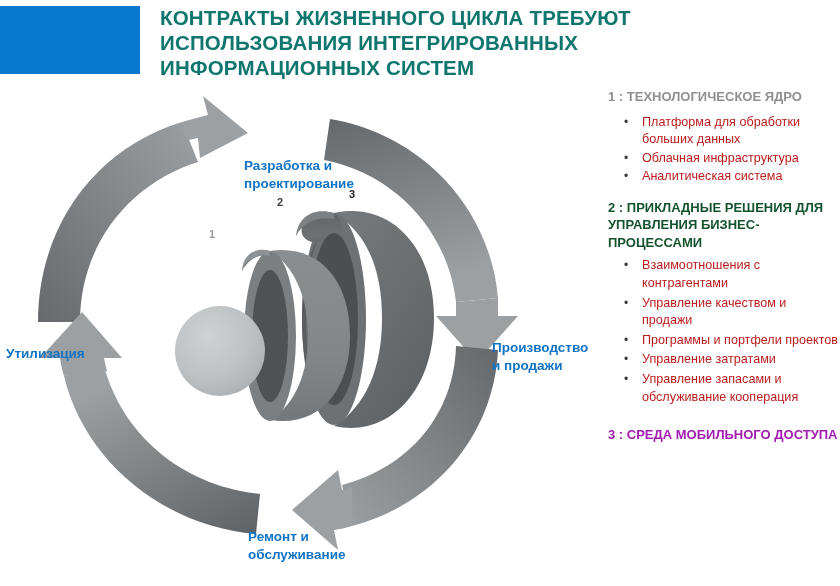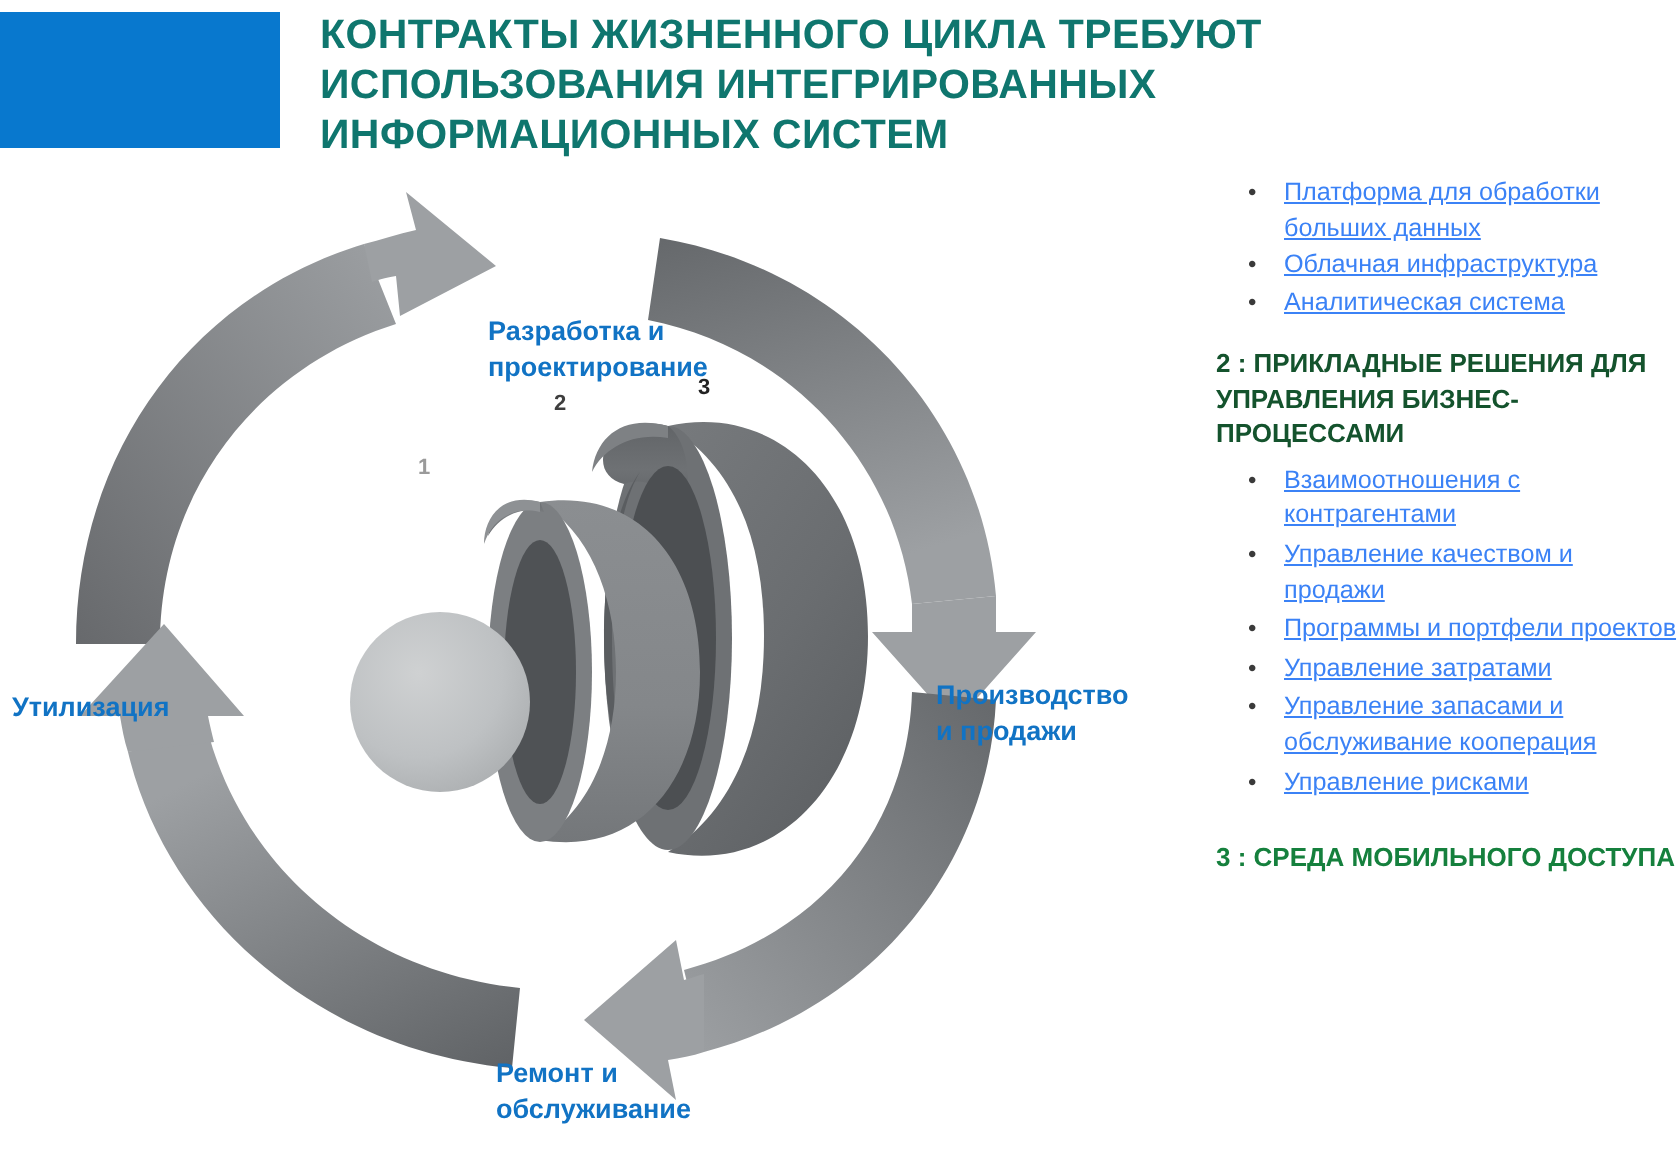--- a/index.html
+++ b/index.html
@@ -55,21 +55,21 @@
   .cycle-label {
     position: absolute;
     color: #1173C4;
     font-size: 13.5px;
     font-weight: bold;
     line-height: 18px;
     white-space: nowrap;
     margin-top: 43px;
   }
   #label-design      { left: 244px; top: 28px; }
-  #label-production  { left: 468px; top: 210px; }
+  #label-production  { left: 492px; top: 210px; }
   #label-repair      { left: 248px; top: 399px; }
   #label-utilization { left: 6px;   top: 216px; }
 
   .core-num {
     position: absolute;
     font-size: 11px;
     font-weight: bold;
     line-height: 11px;
   }
   #core-num-1 { left: 209px; top: 143px; color: #9A9A9A; }
@@ -84,35 +84,34 @@
   }
   .sec-head {
     font-size: 13px;
     font-weight: bold;
     line-height: 17.5px;
     margin: 0;
     text-transform: uppercase;
   }
   #sec1-head { color: #909094; margin-bottom: 8px; }
   #sec2-head { color: #14532d; margin-bottom: 6px; }
-  #sec3-head { color: #15803d; }
+  #sec3-head { color: #a21caf; }
 
   .bullets {
     list-style: none;
     margin: 0 0 13px 0;
     padding: 0 0 0 16px;
   }
   .bullets li {
     position: relative;
     font-size: 12.6px;
     line-height: 17.6px;
-    color: #3b82f6;
+    color: #b91c1c;
     padding-left: 18px;
     margin-bottom: 1px;
-    text-decoration: underline;
   }
   .bullets li::before {
     content: "\2022";
     position: absolute;
     left: 0; top: 0;
     font-size: 12px;
     color: #3A3A3A;
   }
   #sec2-bullets li { margin-bottom: 2px; }
   #sec2-bullets { margin-bottom: 20px; }
@@ -289,30 +288,30 @@
     <div>Ремонт и</div>
     <div>обслуживание</div>
   </div>
   <div class="cycle-label" id="label-utilization">
     <div>Утилизация</div>
   </div>
 </div>
 
 <div id="sidebar">
 
+  <div class="sec-head" id="sec1-head">1 : ТЕХНОЛОГИЧЕСКОЕ ЯДРО</div>
   <ul class="bullets" id="sec1-bullets">
     <li>Платформа для обработки больших данных</li>
     <li>Облачная инфраструктура</li>
     <li>Аналитическая система</li>
   </ul>
 
   <div class="sec-head" id="sec2-head">2 : ПРИКЛАДНЫЕ РЕШЕНИЯ ДЛЯ УПРАВЛЕНИЯ БИЗНЕС-ПРОЦЕССАМИ</div>
   <ul class="bullets" id="sec2-bullets">
     <li>Взаимоотношения с контрагентами</li>
     <li>Управление качеством и продажи</li>
     <li>Программы и портфели проектов</li>
     <li>Управление затратами</li>
     <li>Управление запасами и обслуживание кооперация</li>
-    <li>Управление рисками</li>
   </ul>
 
   <div class="sec-head" id="sec3-head">3 : СРЕДА МОБИЛЬНОГО ДОСТУПА</div>
 </div>
 
 </body></html>

